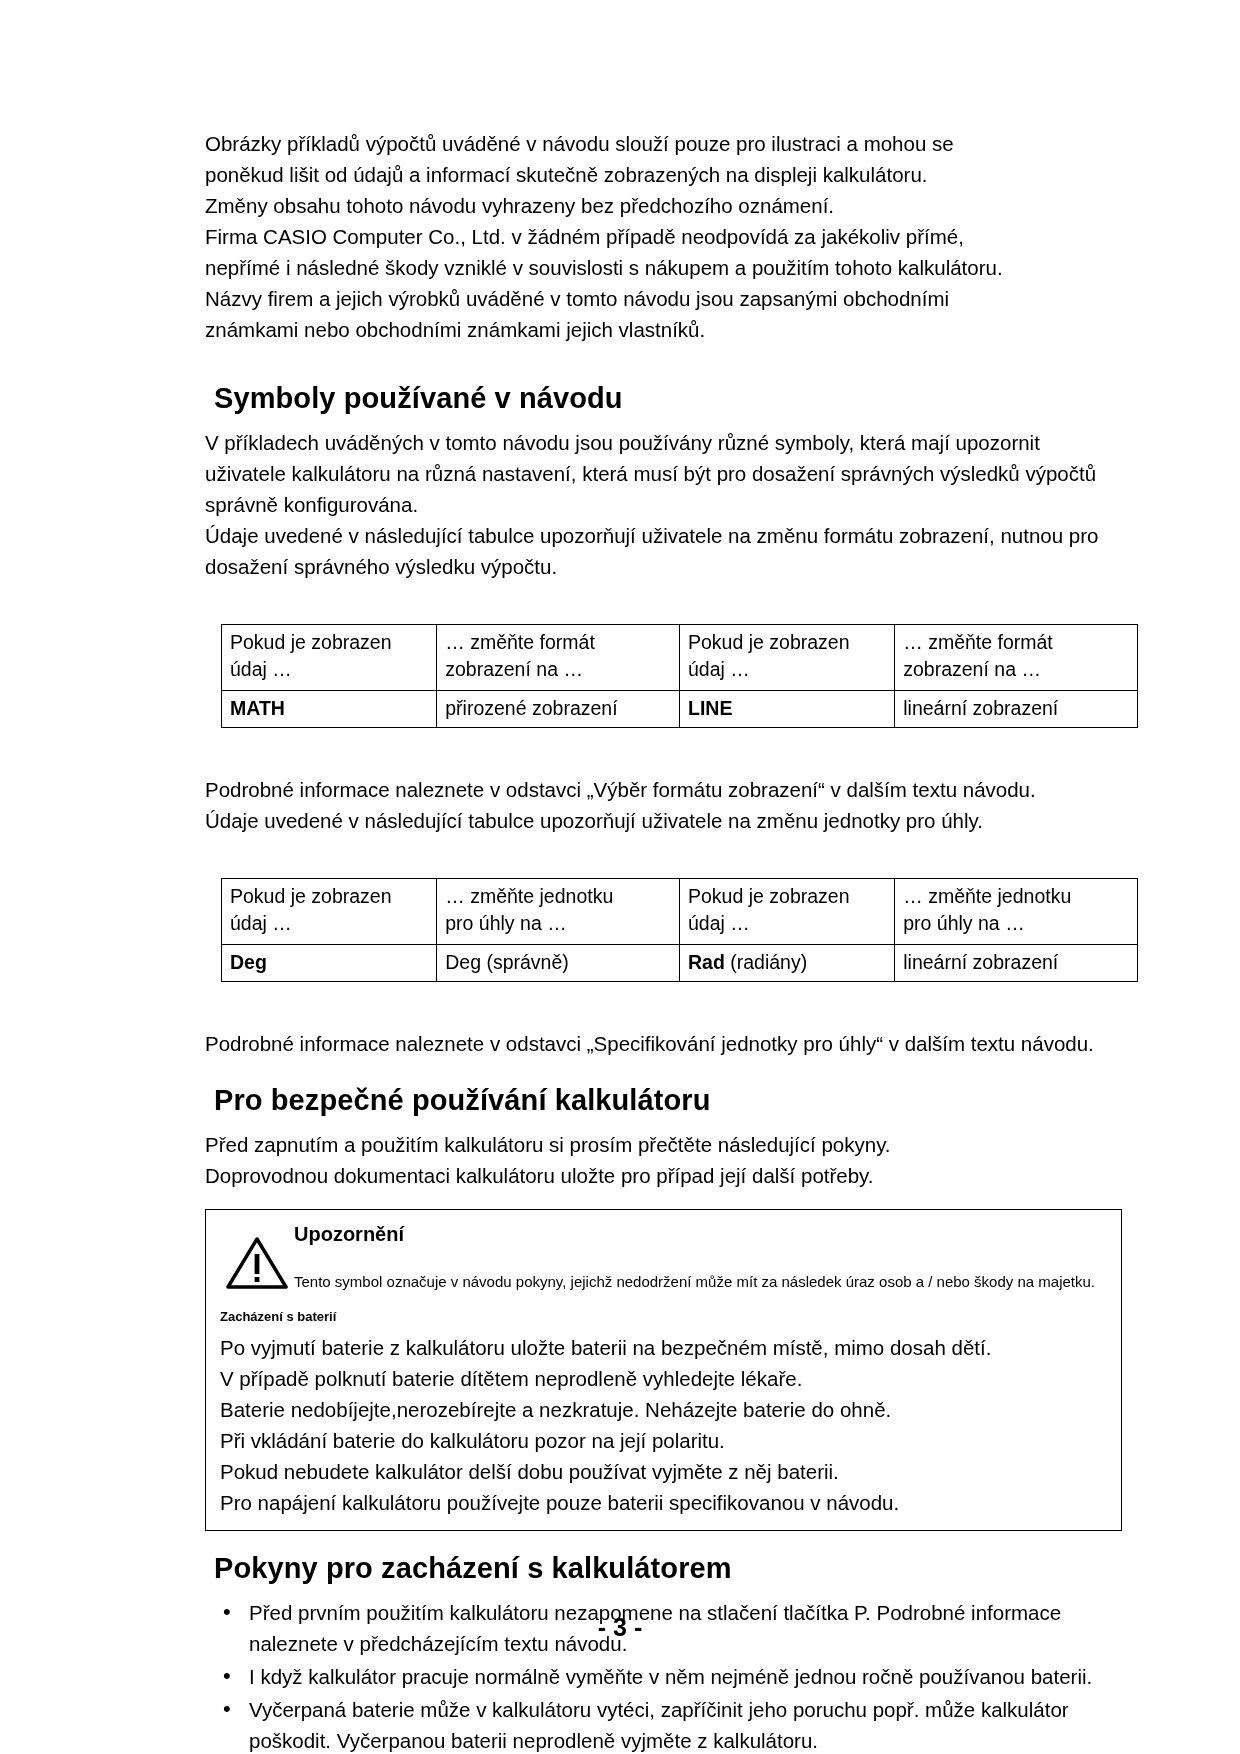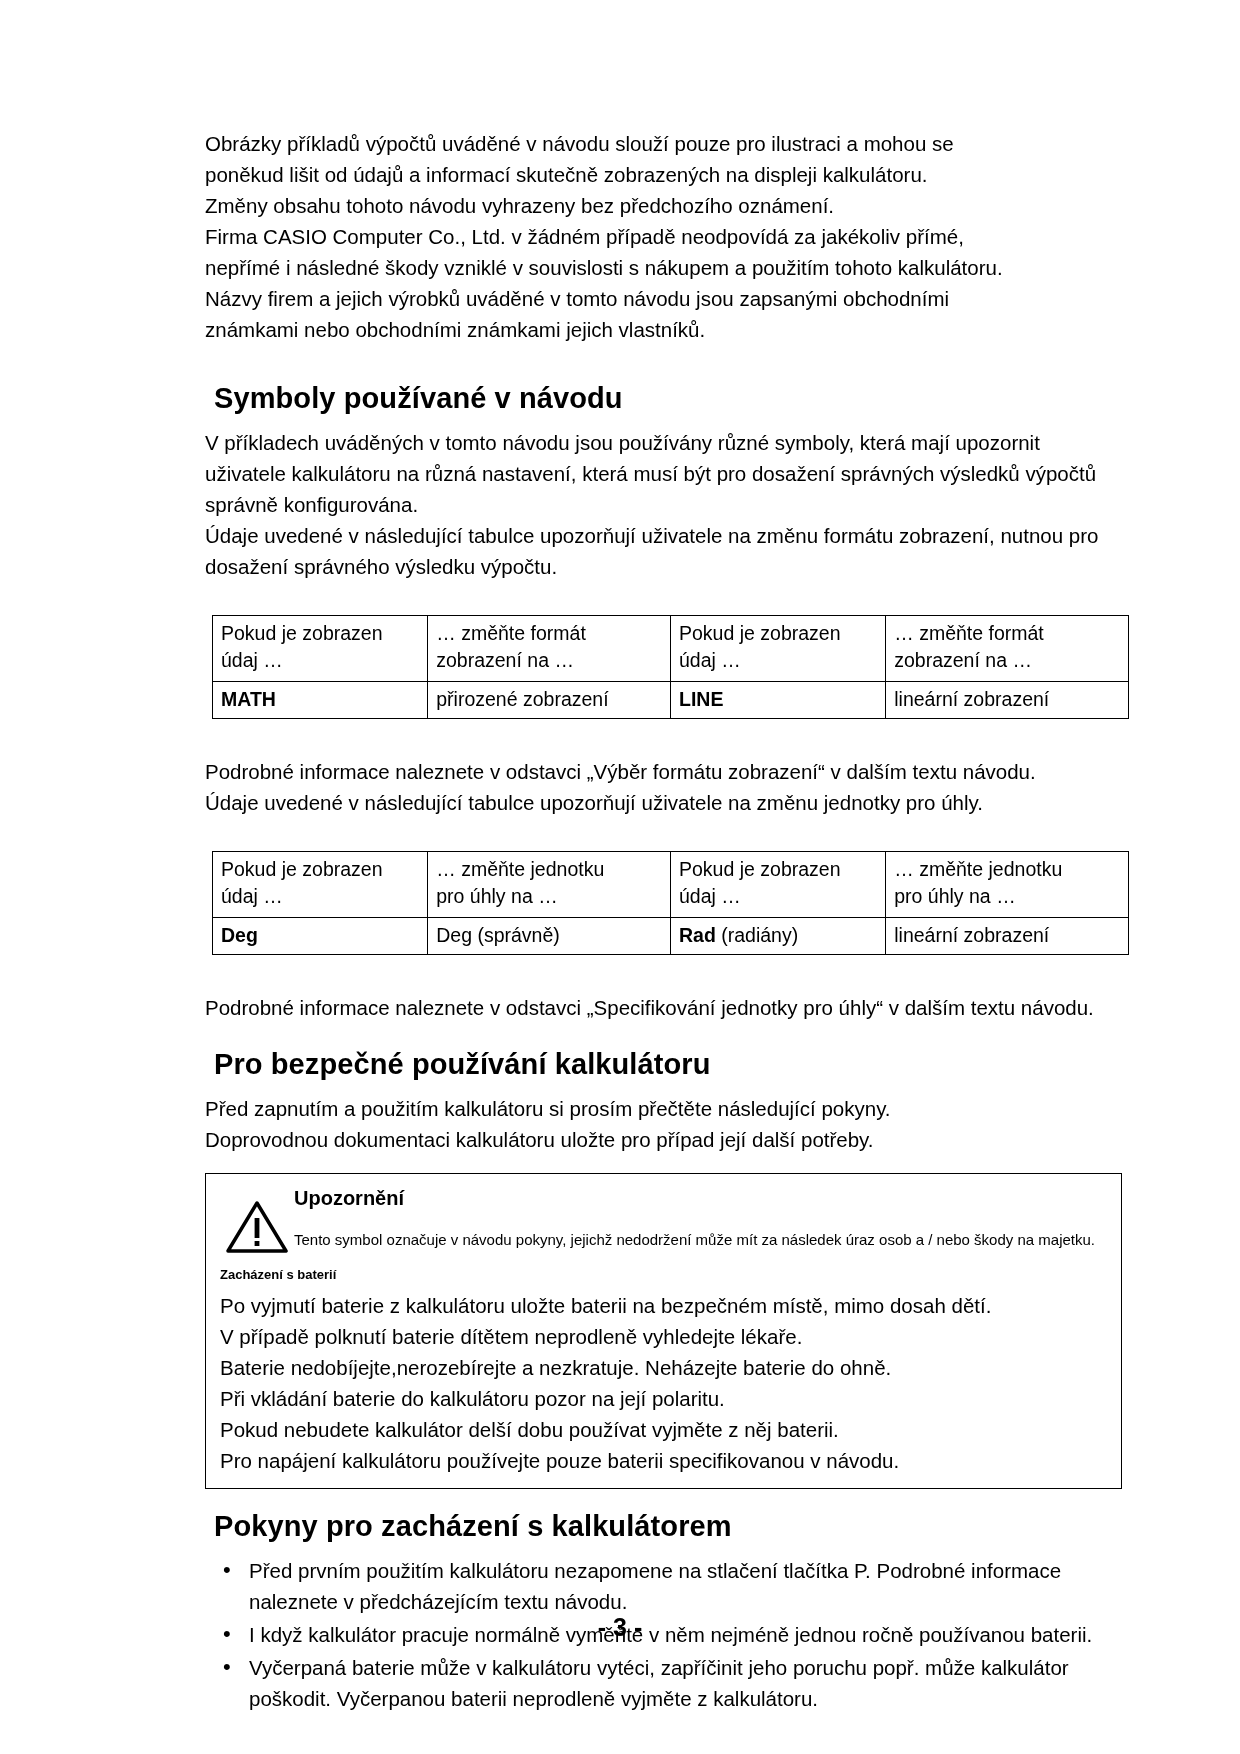--- a/index.html
+++ b/index.html
@@ -41,21 +41,21 @@
   }
   .spacer-18 { height: 18px; }
   .spacer-22 { height: 22px; }
   .spacer-26 { height: 26px; }
   .spacer-30 { height: 30px; }
 
   table.symtable {
     border-collapse: collapse;
     width: 100%;
     table-layout: fixed;
-    margin: 7px;
+    margin: 16px;
   }
   table.symtable td {
     border: 1px solid #000000;
     padding: 4px 8px 5px 8px;
     font-size: 19.5px;
     line-height: 27px;
     vertical-align: top;
   }
   table.symtable td.header-cell {
     height: 56px;
@@ -82,21 +82,21 @@
     justify-content: center;
     padding-top: 16px;
   }
   .warn-text {
     flex: 1;
   }
   .warn-title {
     font-size: 20px;
     font-weight: bold;
     line-height: 28px;
-    margin-bottom: 12px;
+    margin-bottom: 18px;
   }
   .warn-body {
     font-size: 15px;
     line-height: 31px;
   }
   .warn-sub {
     font-size: 13px;
     font-weight: bold;
     line-height: 31px;
     margin-top: 4px;

